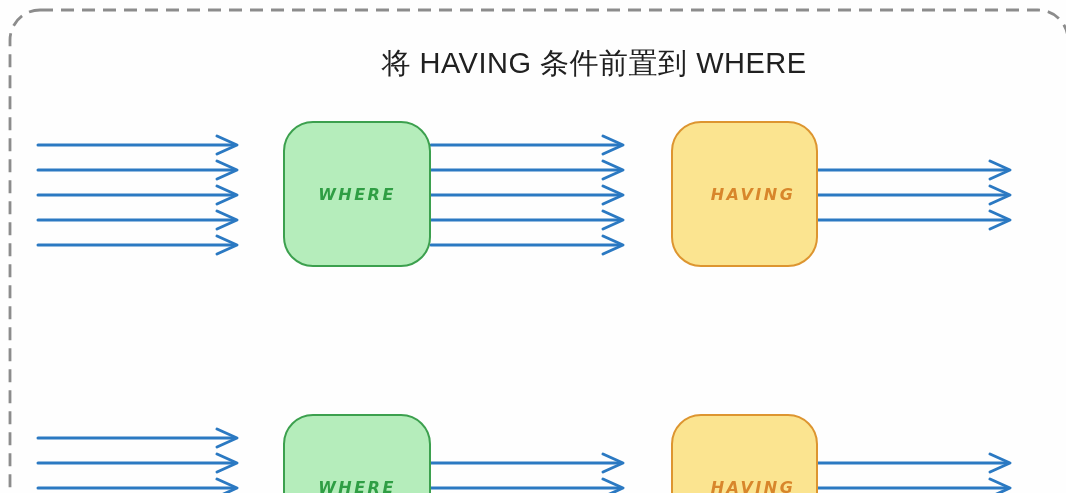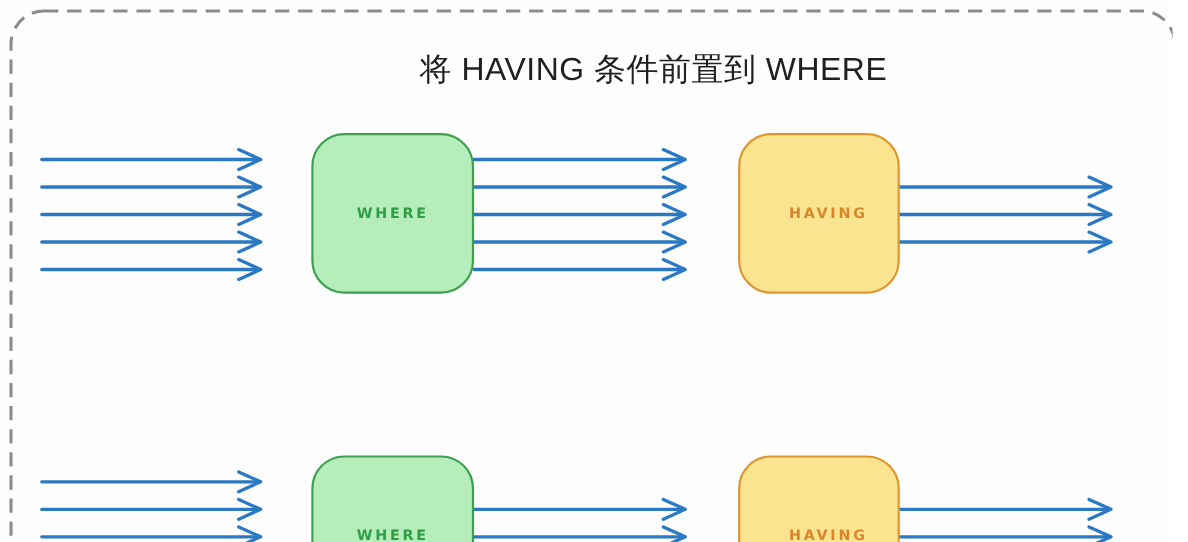--- a/index.html
+++ b/index.html
@@ -40,22 +40,23 @@
     width: 148px;
     height: 146px;
     border-radius: 30px;
     border: 2.5px solid;
     display: flex;
     align-items: center;
     justify-content: center;
   }
   .op-box span {
     font-family: "DejaVu Sans", sans-serif;
+    font-style: italic;
     font-weight: bold;
-    font-size: 13px;
+    font-size: 16px;
     letter-spacing: 2.5px;
   }
   .where-box {
     background: var(--where-fill, #b5edbb);
     border-color: var(--where-stroke, #3ca04e);
   }
   .where-box span { color: var(--where-text, #2f9e44); }
   .having-box {
     background: var(--having-fill, #fbe490);
     border-color: var(--having-stroke, #dd9530);

